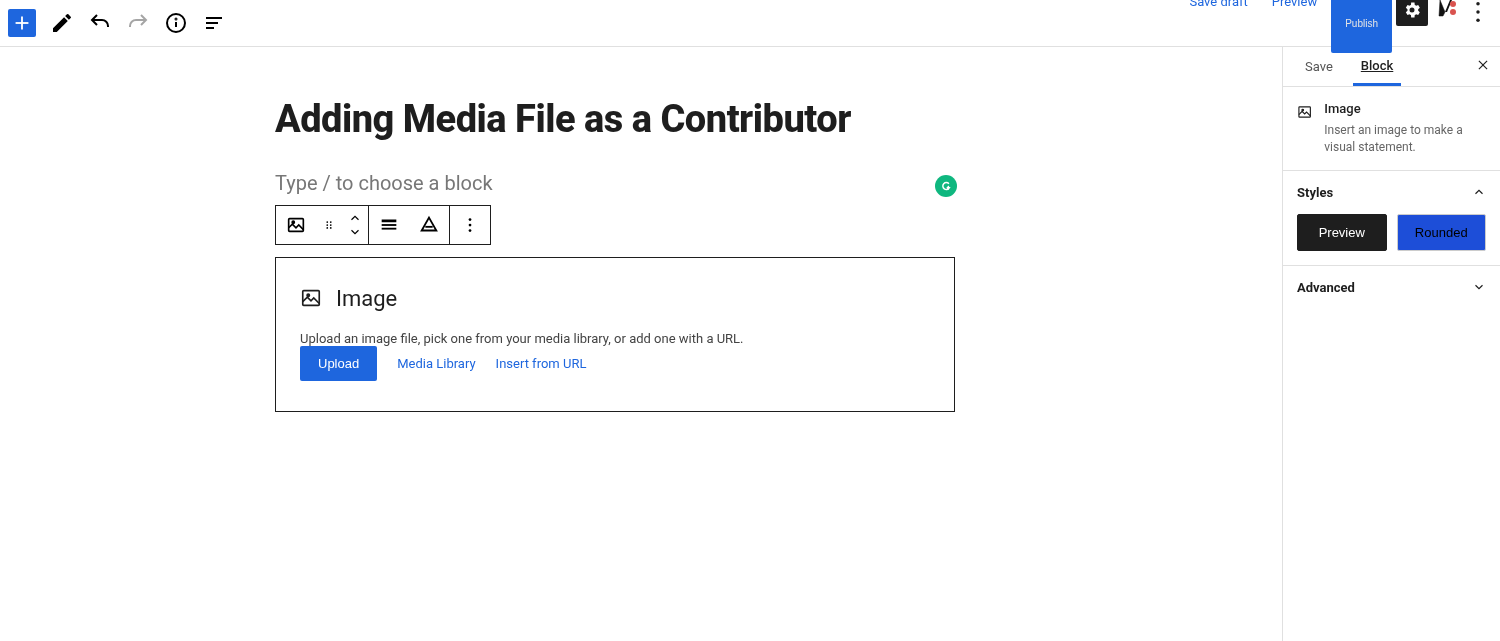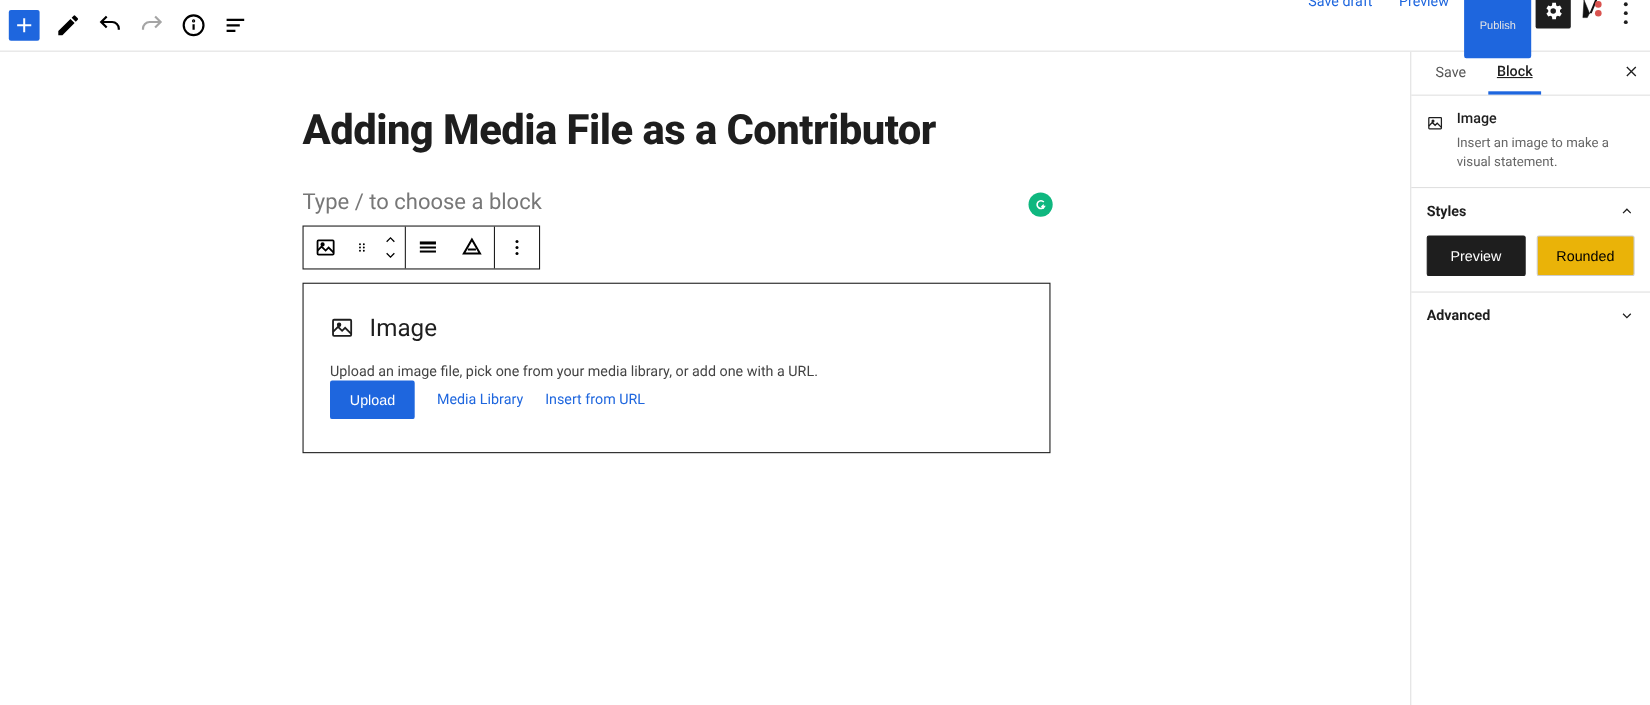--- a/index.html
+++ b/index.html
@@ -59,21 +59,21 @@
 .side-tab.active { color:#1e1e1e; border-bottom: 3px solid #1e66de; font-weight:500;text-decoration:underline; }
 .side-close { position:absolute; right:10px; cursor:pointer; }
 .side-close svg { width:14px; height:14px; }
 .side-section { border-bottom:1px solid #e0e0e0; padding: 14px 14px; }
 .side-block-head { display:flex; gap:12px; }
 .side-block-name { font-size:13px; font-weight:500; margin-bottom:6px; }
 .side-block-desc { font-size:12px; color:#666; line-height:1.4; }
 .panel-header { display:flex; align-items:center; justify-content:space-between; cursor:pointer; }
 .panel-title { font-size:13px; font-weight:700; }
 .style-buttons { display:flex; gap:10px; margin-top: 14px; }
-.style-btn { flex:1; text-align:center; padding: 10px 0; font-size:13px; border:1px solid #ccc; border-radius:2px; cursor:pointer; background:#eab308; }
+.style-btn { flex:1; text-align:center; padding: 10px 0; font-size:13px; border:1px solid #ccc; border-radius:2px; cursor:pointer; background:#1d4ed8; }
 .style-btn.active { background:#1e1e1e; color:#fff; border-color:#1e1e1e; }
 </style>
 </head>
 <body>
 
 <div class="app">
   <div class="topbar">
     <div class="topbar-left">
       <button class="btn-icon btn-add">
         <svg viewBox="0 0 24 24" fill="none" stroke="currentColor" stroke-width="2">

